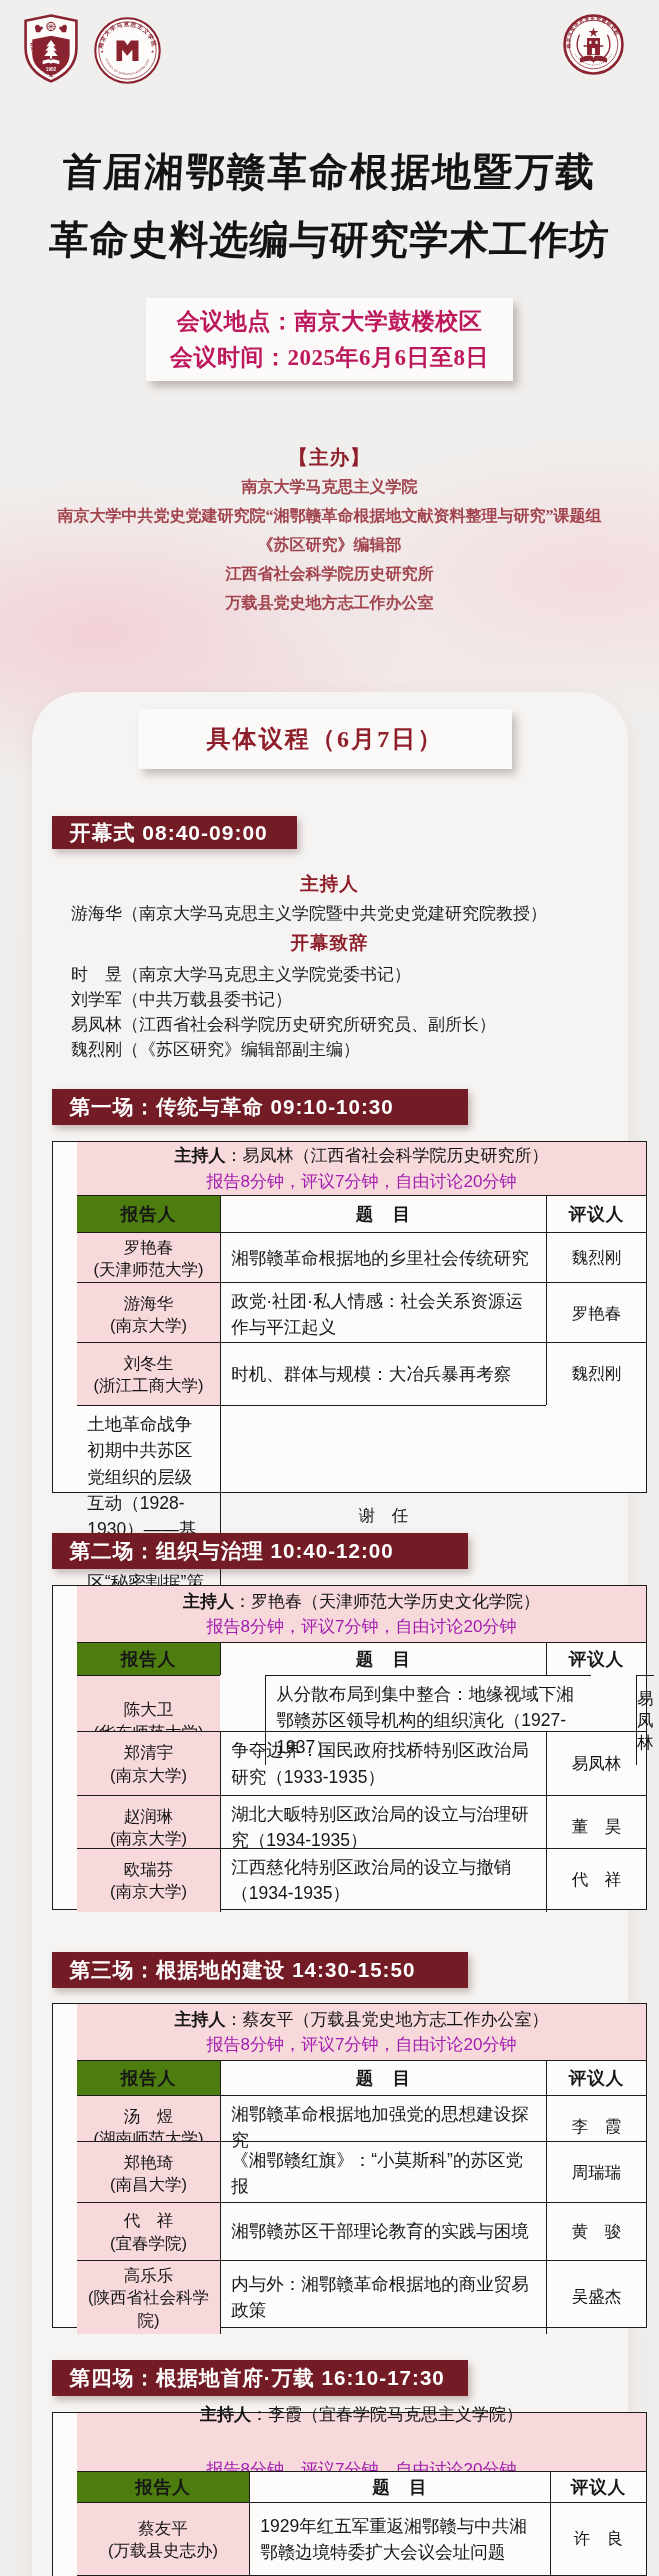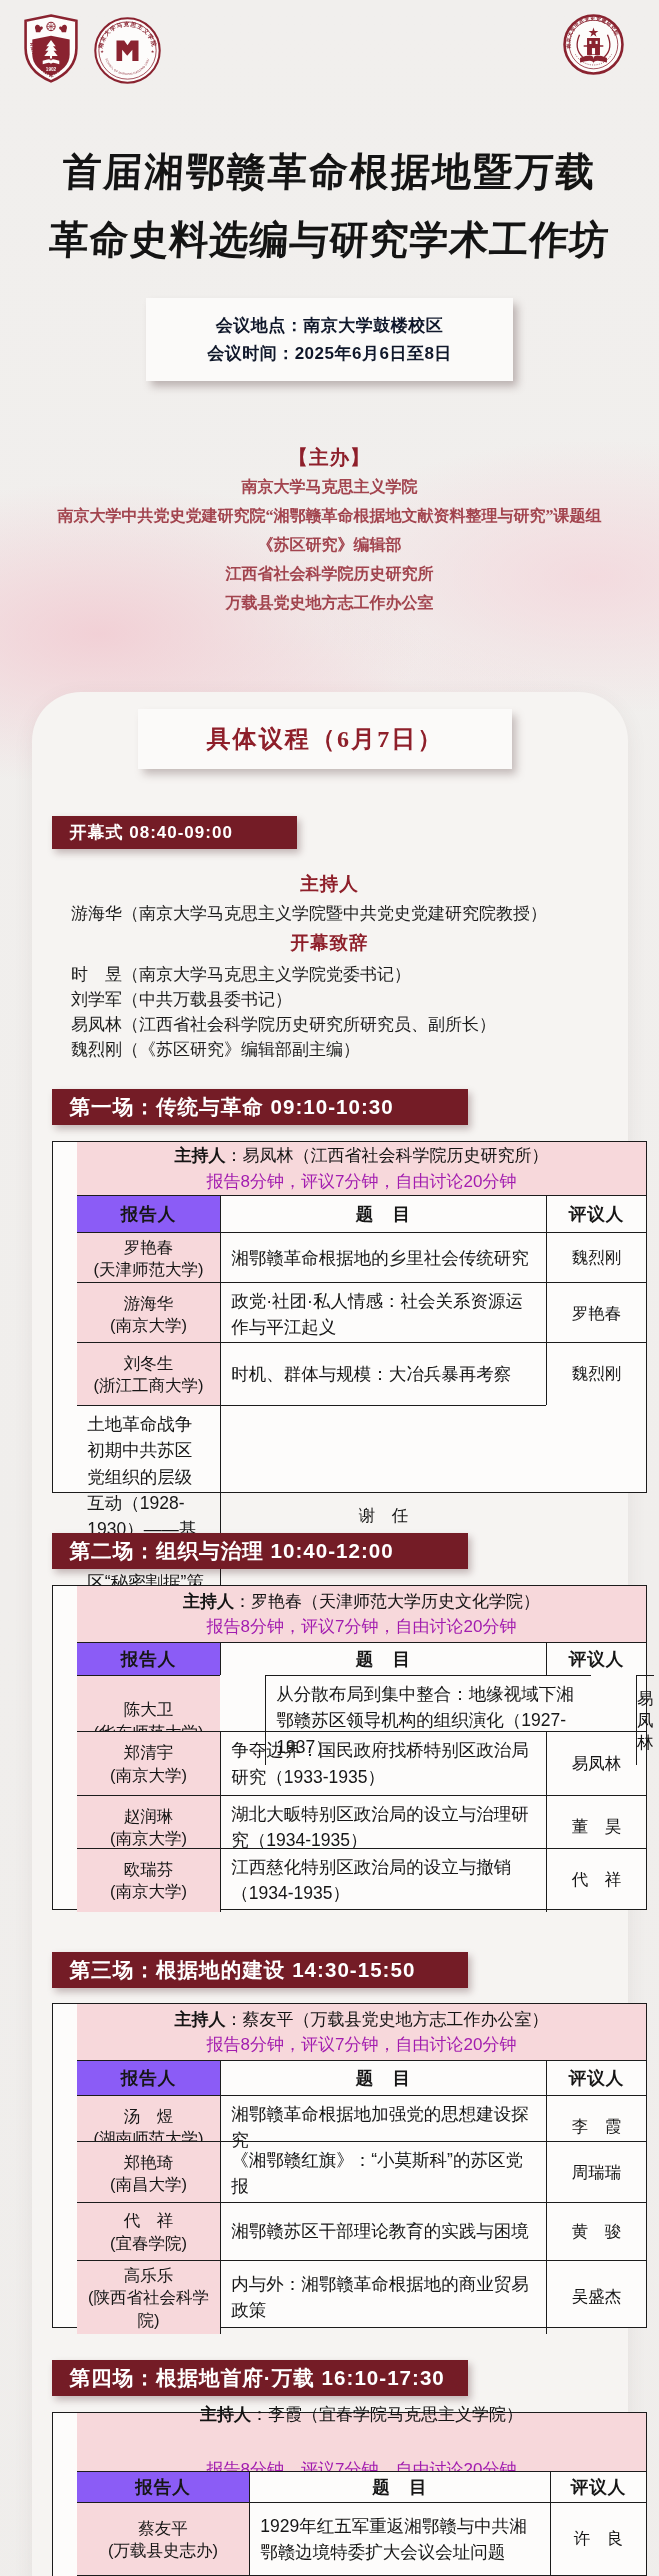--- a/index.html
+++ b/index.html
@@ -19,60 +19,60 @@
   
   .logo{position:absolute;}
   .title-line{position:absolute;left:0;width:100%;text-align:center;color:#141414;
     font-family:"Liberation Serif","DejaVu Serif",serif;font-weight:bold;
     transform:skewX(-3deg);}
   #title1{top:145px;font-size:39px;letter-spacing:2.1px;}
   #title2{top:213px;font-size:39px;letter-spacing:1px;}
   .info-box{left:146px;top:298px;width:367px;height:83px;background:#fbfaf9;
     box-shadow:4.6px 5.7px 8.2px rgba(120,100,100,.45);
     display:flex;flex-direction:column;align-items:center;justify-content:center;gap:5.2px;}
-  .info-line{font-family:Liberation Sans, sans-serif;font-weight:bold;
-    font-size:17px;color:#0f172a;letter-spacing:0.5px;}
+  .info-line{font-family:Liberation Serif, serif;font-weight:bold;
+    font-size:23px;color:#be185d;letter-spacing:0.5px;}
   .org-label{left:0;top:444px;width:100%;text-align:center;font-weight:bold;
     font-size:19.6px;color:#8e1f2a;letter-spacing:1px;}
   .org-list{left:0;top:472px;width:100%;text-align:center;}
   .org-line{font-family:"Liberation Serif","DejaVu Serif",serif;font-weight:bold;
     font-size:16px;line-height:29px;color:#a2444e;}
   
   .card{left:32px;top:692px;width:596px;height:2294px;background:#f6f4f2;
     border-radius:49px;box-shadow:0 5.2px 20.6px rgba(90,70,70,.08);}
   .agenda-box{left:138px;top:709px;width:374px;height:60px;background:#fbfaf9;
     box-shadow:4.6px 5.7px 8.2px rgba(120,100,100,.4);
     display:flex;align-items:center;justify-content:center;}
   .agenda-box span{font-family:"Liberation Serif","DejaVu Serif",serif;font-weight:bold;
     font-size:24px;color:#8e1f2a;letter-spacing:2.1px;}
   .bar{position:absolute;background:#741c26;color:#ffffff;font-weight:bold;
     display:flex;align-items:center;padding-left:17.5px;box-sizing:border-box;
     letter-spacing:1px;box-shadow:3.1px 4.1px 7.2px rgba(60,20,25,.28);}
-  .bar-small{width:245px;height:33px;font-size:17px;}
+  .bar-small{width:245px;height:33px;font-size:21px;}
   .bar-wide{width:416px;height:36px;font-size:20.6px;}
   .red-label{position:absolute;left:0;width:100%;text-align:center;font-weight:bold;
     font-size:18.5px;color:#8e1f2a;letter-spacing:1px;}
   .speaker-line{font-size:17px;line-height:25px;color:#1d1d1d;}
   .left-block{position:absolute;left:71px;}
   
   .tbl{position:absolute;left:52px;width:569px;background:#fdfcfb;
     border:1.5px solid #1c1c1c;padding-left:24px;}
   .host-row{background:#f7d8db;display:flex;flex-direction:column;align-items:center;
     justify-content:center;gap:2.1px;text-align:center;}
   .host-line{font-size:17px;color:#141414;}
   .host-line b{font-weight:bold;}
   .rule-line{font-size:17px;color:#a21caf;}
   .tr{display:grid;}
   .g3{grid-template-columns:143px 326px auto;}
   .g4{grid-template-columns:172px 301px auto;}
   .cell{display:flex;align-items:center;justify-content:center;box-sizing:border-box;
     border-top:1.5px solid #1c1c1c;border-left:1.5px solid #1c1c1c;color:#161616;}
   .cell:first-child{border-left:none;}
   .hdr{font-weight:bold;font-size:17.5px;letter-spacing:1px;background:#fdfcfb;}
-  .hdr.pink{background:#8b5cf6;}
+  .hdr.pink{background:#4d7c0f;}
   .name{background:#f7d8db;flex-direction:column;font-size:16.5px;line-height:1.35;
     text-align:center;padding:3.1px 5.2px;}
   .ttl{justify-content:flex-start;text-align:left;font-size:17.5px;line-height:1.5;
     padding:5.2px 10.3px;}
   .rev{font-size:16.5px;}
 </style>
 </head>
 <body>
 
 <div class="logo" style="left:23px;top:14px;width:56px;height:69px;">

